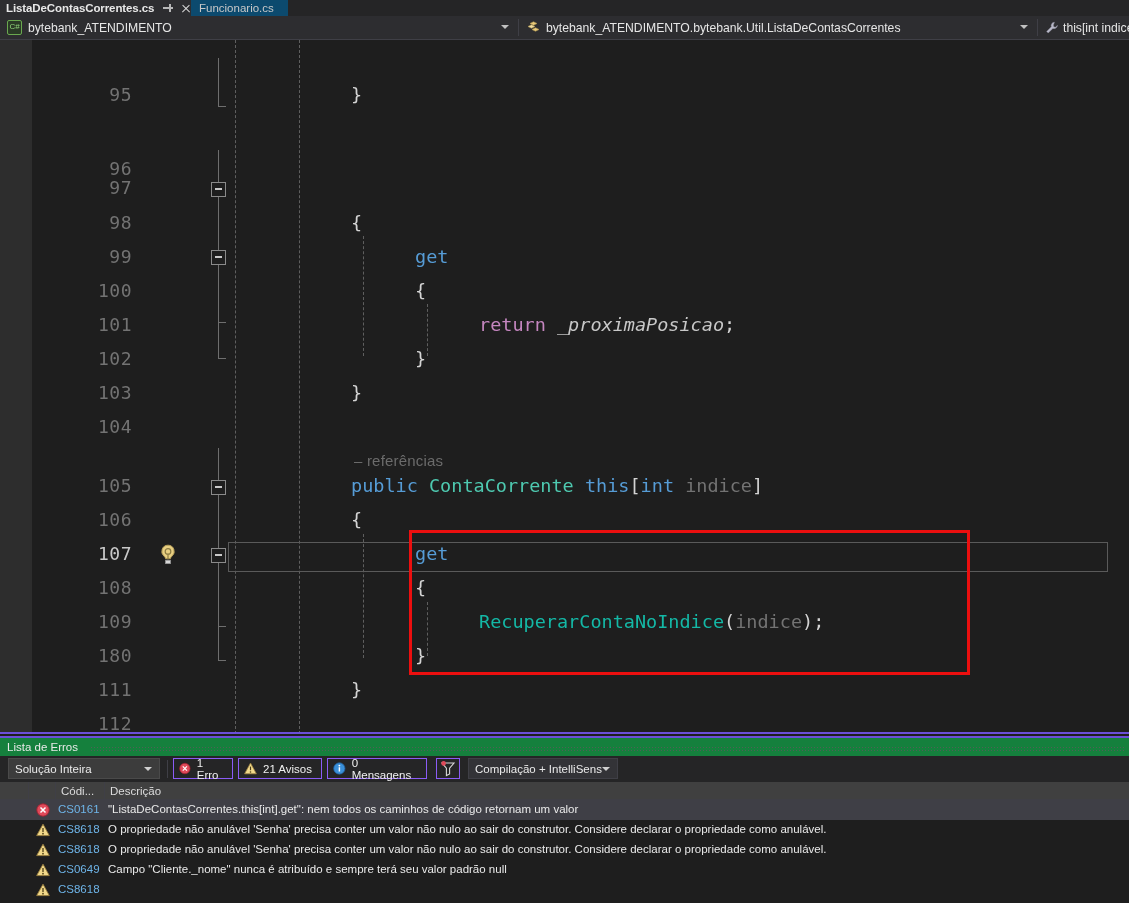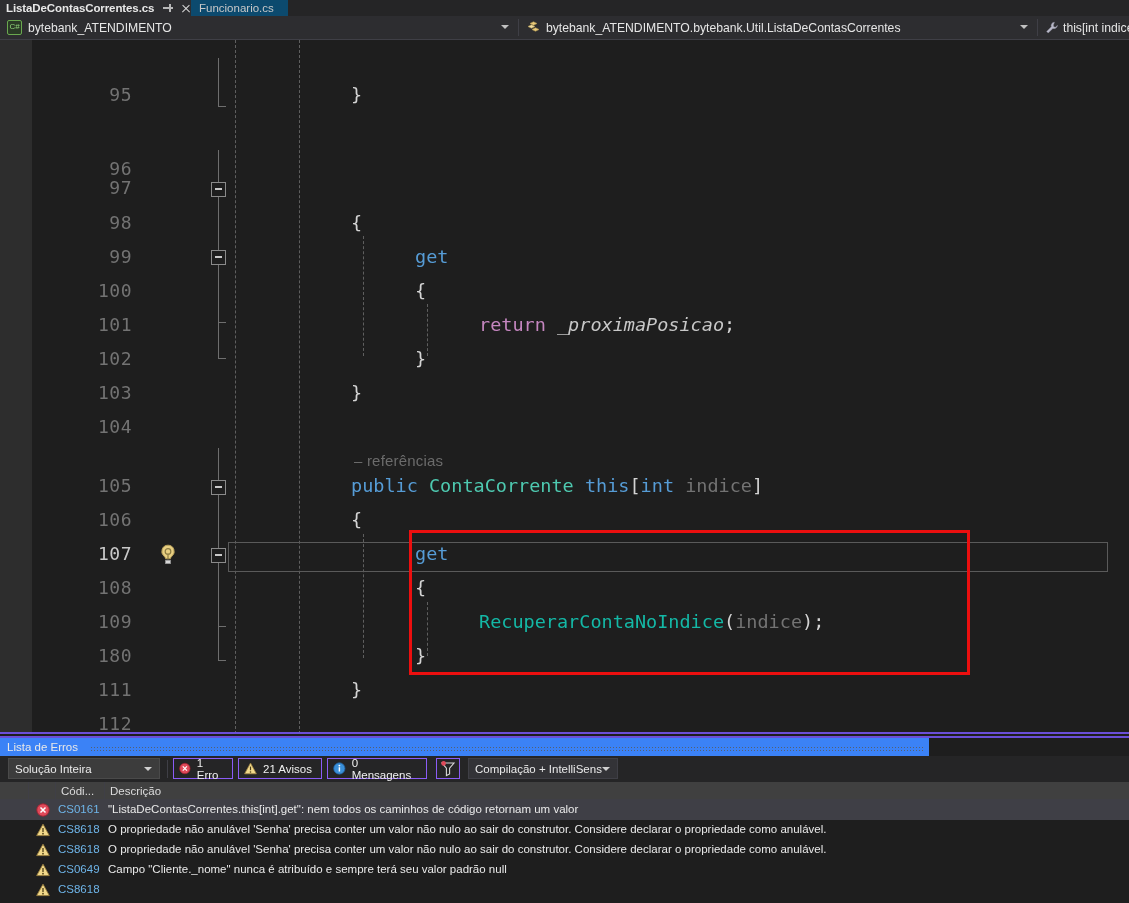--- a/index.html
+++ b/index.html
@@ -78,21 +78,21 @@
   .squiggle{position:absolute;left:418px;top:528px;width:48px;height:5px;overflow:hidden;}
 
   
   .kw{color:#569cd6;} .ctrl{color:#c586c0;} .type{color:#4ec9b0;}
   .fld{color:#c8c8c8;font-style:italic;} .mth{color:#14b8a6;} .prm{color:#737373;}
   .pl{color:#d4d4d4;} .br{color:#d4d4d4;}
 
   
   .errpanel{position:absolute;left:0;top:736px;width:1129px;height:167px;background:#1e1e1e;}
   .err-top{position:absolute;left:0;top:0;width:1129px;height:2px;background:#6b4fd8;}
-  .err-title-row{position:absolute;left:0;top:2px;width:929px;height:18px;background:#3b82f6;}
+  .err-title-row{position:absolute;left:0;top:2px;width:1129px;height:18px;background:#15803d;}
   .err-title{position:absolute;left:7px;top:3px;font-size:11.5px;color:#e8e8e8;}
   .dots{position:absolute;left:90px;top:8px;right:4px;height:7px;
         background-image:radial-gradient(#5a5a5a 0.7px, transparent 0.8px);
         background-size:3px 3px;opacity:.85;}
 
   .err-toolbar{position:absolute;left:0;top:20px;width:1129px;height:26px;background:#252526;}
   .scope-select{position:absolute;left:8px;top:2px;width:152px;height:21px;background:#3c3c3c;
                 border:1px solid #4a4a4a;box-sizing:border-box;display:flex;align-items:center;
                 padding-left:6px;font-size:11.5px;color:#eaeaea;}
   .scope-select .navcaret{right:7px;top:8px;border-top-color:#d0d0d0;}

